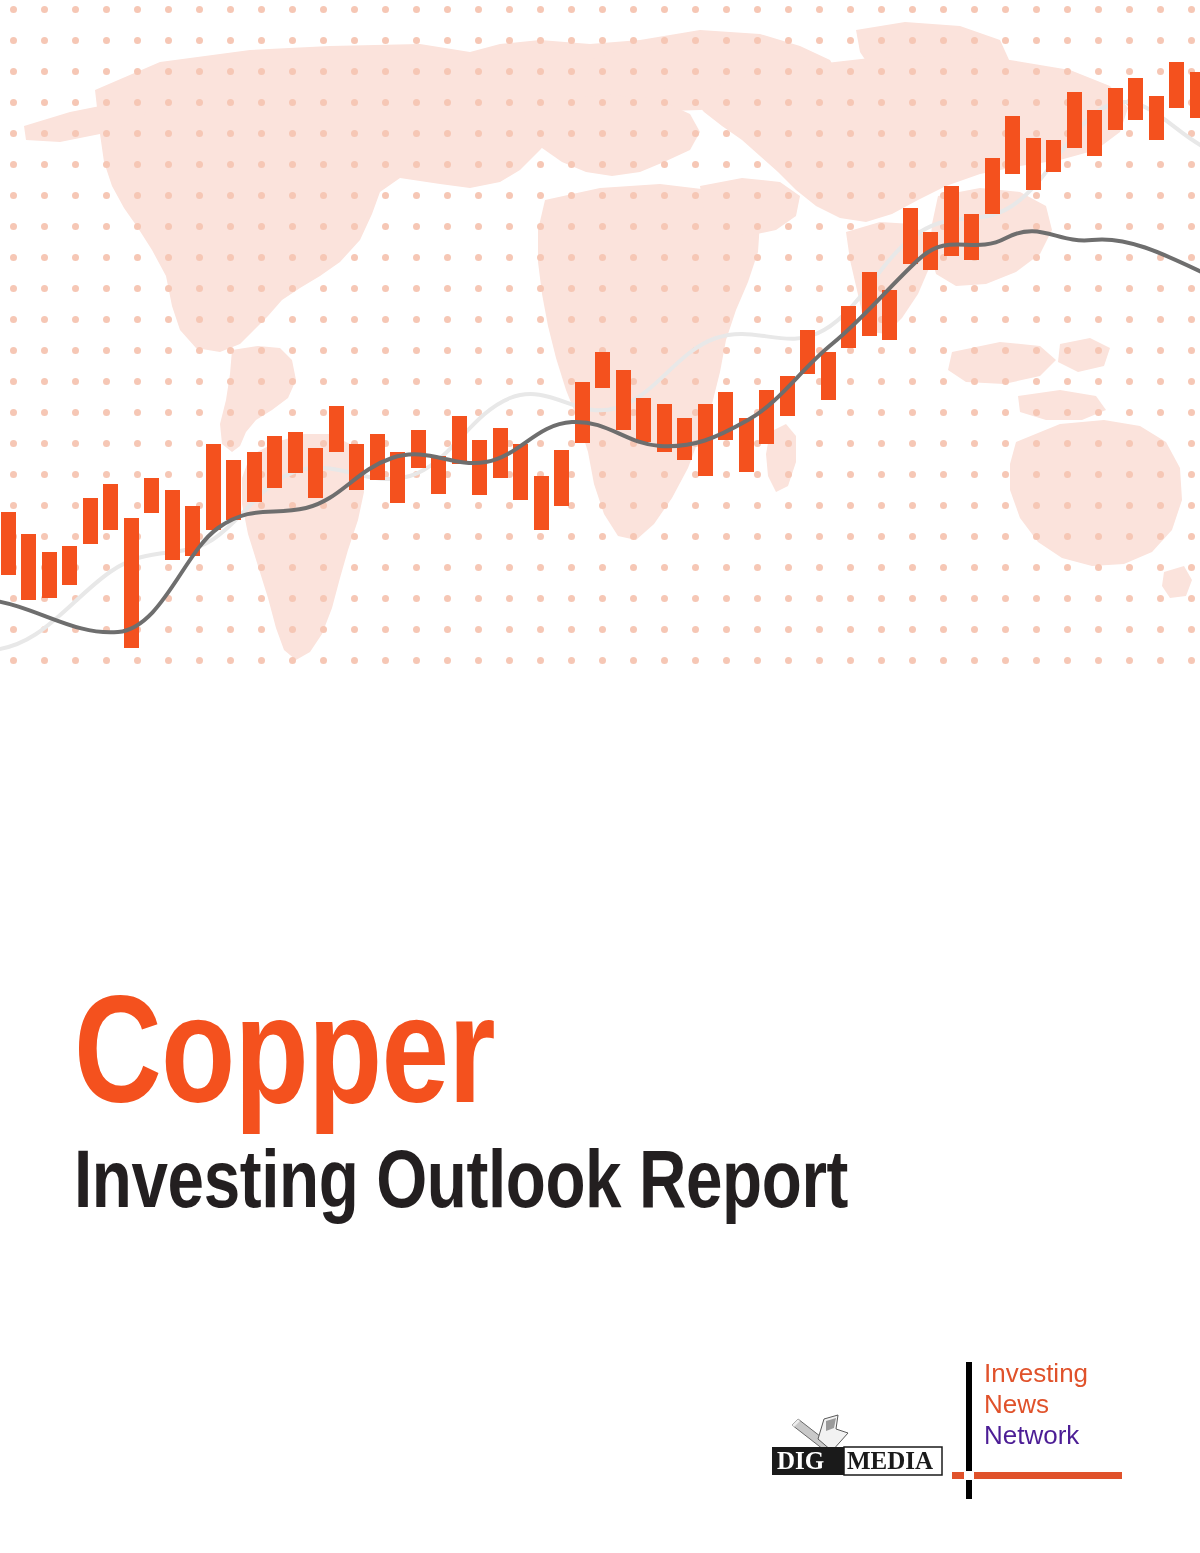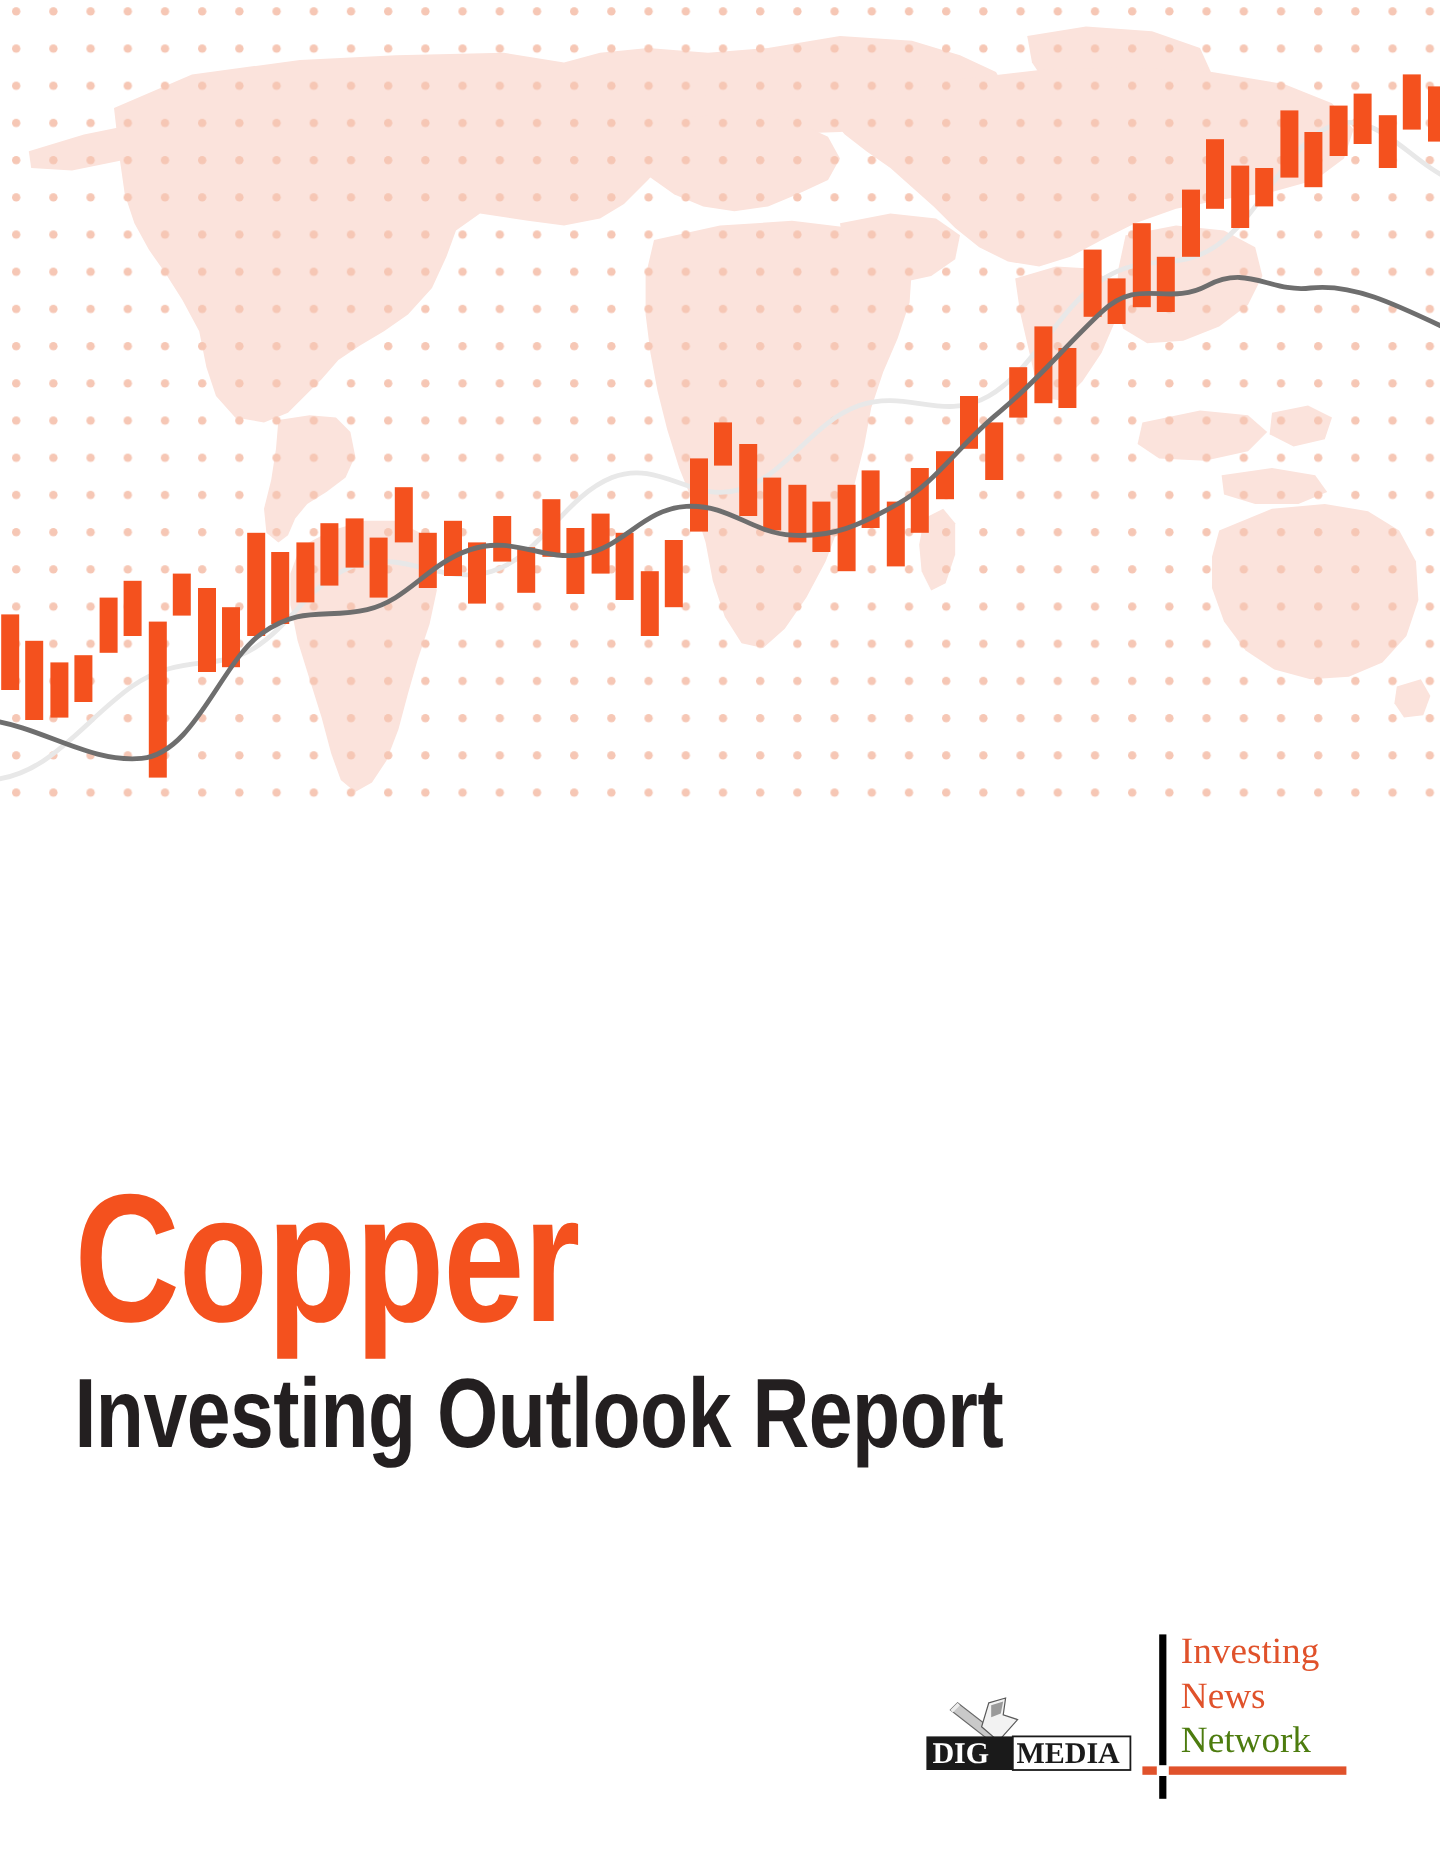--- a/index.html
+++ b/index.html
@@ -22,21 +22,21 @@
     width: 1200px;
     height: 668px;
     overflow: hidden;
     background: #ffffff;
   }
   #hero-svg { display: block; width: 1200px; height: 668px; }
 
   
   #title-block {
     position: absolute;
-    left: 62px;
+    left: 74px;
     top: 975px;
     width: 900px;
   }
   #report-title {
     font-family: "Liberation Sans Narrow", "Liberation Sans", sans-serif;
     font-weight: bold;
     font-size: 152px;
     line-height: 0.98;
     letter-spacing: -1px;
     color: #F4511E;
@@ -99,27 +99,27 @@
   }
   #inn-gap {
     position: absolute;
     left: 4px; top: 113px;
     width: 10px; height: 9px;
     background: #ffffff;
   }
   #inn-words {
     position: absolute;
     left: 24px; top: 0px;
-    font-family: Liberation Serif, serif;
-    font-size: 31px;
+    font-family: Liberation Sans, sans-serif;
+    font-size: 26px;
     line-height: 1.19;
     white-space: nowrap;
   }
   .inn-orange { color: #E0522B; display:block; }
-  .inn-black  { color: #4d7c0f; display:block; }
+  .inn-black  { color: #4c1d95; display:block; }
 </style>
 </head>
 <body>
 
 <div id="hero">
   <svg id="hero-svg" viewBox="0 0 1200 668" preserveAspectRatio="none">
     <defs>
       <pattern id="dots" x="10" y="6" width="31" height="31" patternUnits="userSpaceOnUse">
         <circle cx="3.5" cy="3.5" r="3.5" fill="#F6C7B5"></circle>
       </pattern>

